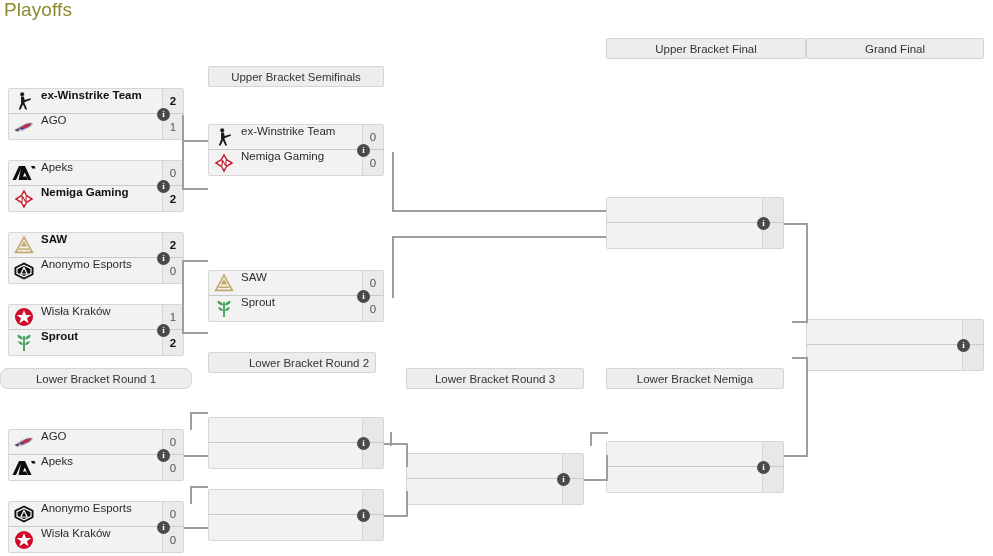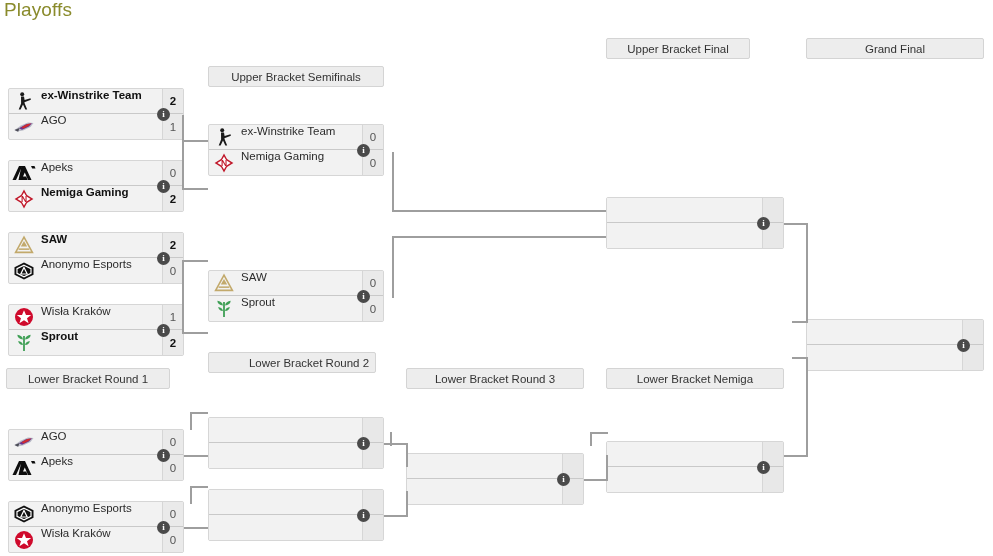--- a/index.html
+++ b/index.html
@@ -108,24 +108,24 @@
   .lnv{width:2px;}
 </style>
 </head>
 <body>
 
 <div id="stage">
 
   <div class="page-title">Playoffs</div>
 
   <div class="round-pill" style="left:208px;top:38px;width:176px;margin-top:28px;">Upper Bracket Semifinals</div>
-  <div class="round-pill" style="left:606px;top:38px;width:144px;">Upper Bracket Final</div>
+  <div class="round-pill" style="left:606px;top:38px;width:200px;">Upper Bracket Final</div>
   <div class="round-pill" style="left:806px;top:38px;width:178px;">Grand Final</div>
 
-  <div class="round-pill" style="left:6px;top:368px;width:164px;">Lower Bracket Round 1</div>
+  <div class="round-pill" style="left:0;top:368px;width:192px;border-radius:8px;">Lower Bracket Round 1</div>
   <div class="round-pill" style="left:208px;top:352px;width:168px;padding-left:34px;">Lower Bracket Round 2</div>
   <div class="round-pill" style="left:406px;top:368px;width:178px;">Lower Bracket Round 3</div>
   <div class="round-pill" style="left:606px;top:368px;width:178px;">Lower Bracket Nemiga</div>
 
   <div class="ln lnh" style="left:184px;top:140px;width:24px;"></div>
   <div class="ln lnv" style="left:182px;top:115px;height:27px;"></div>
 
   <div class="ln lnh" style="left:184px;top:188px;width:24px;"></div>
   <div class="ln lnv" style="left:182px;top:140px;height:50px;"></div>
 

